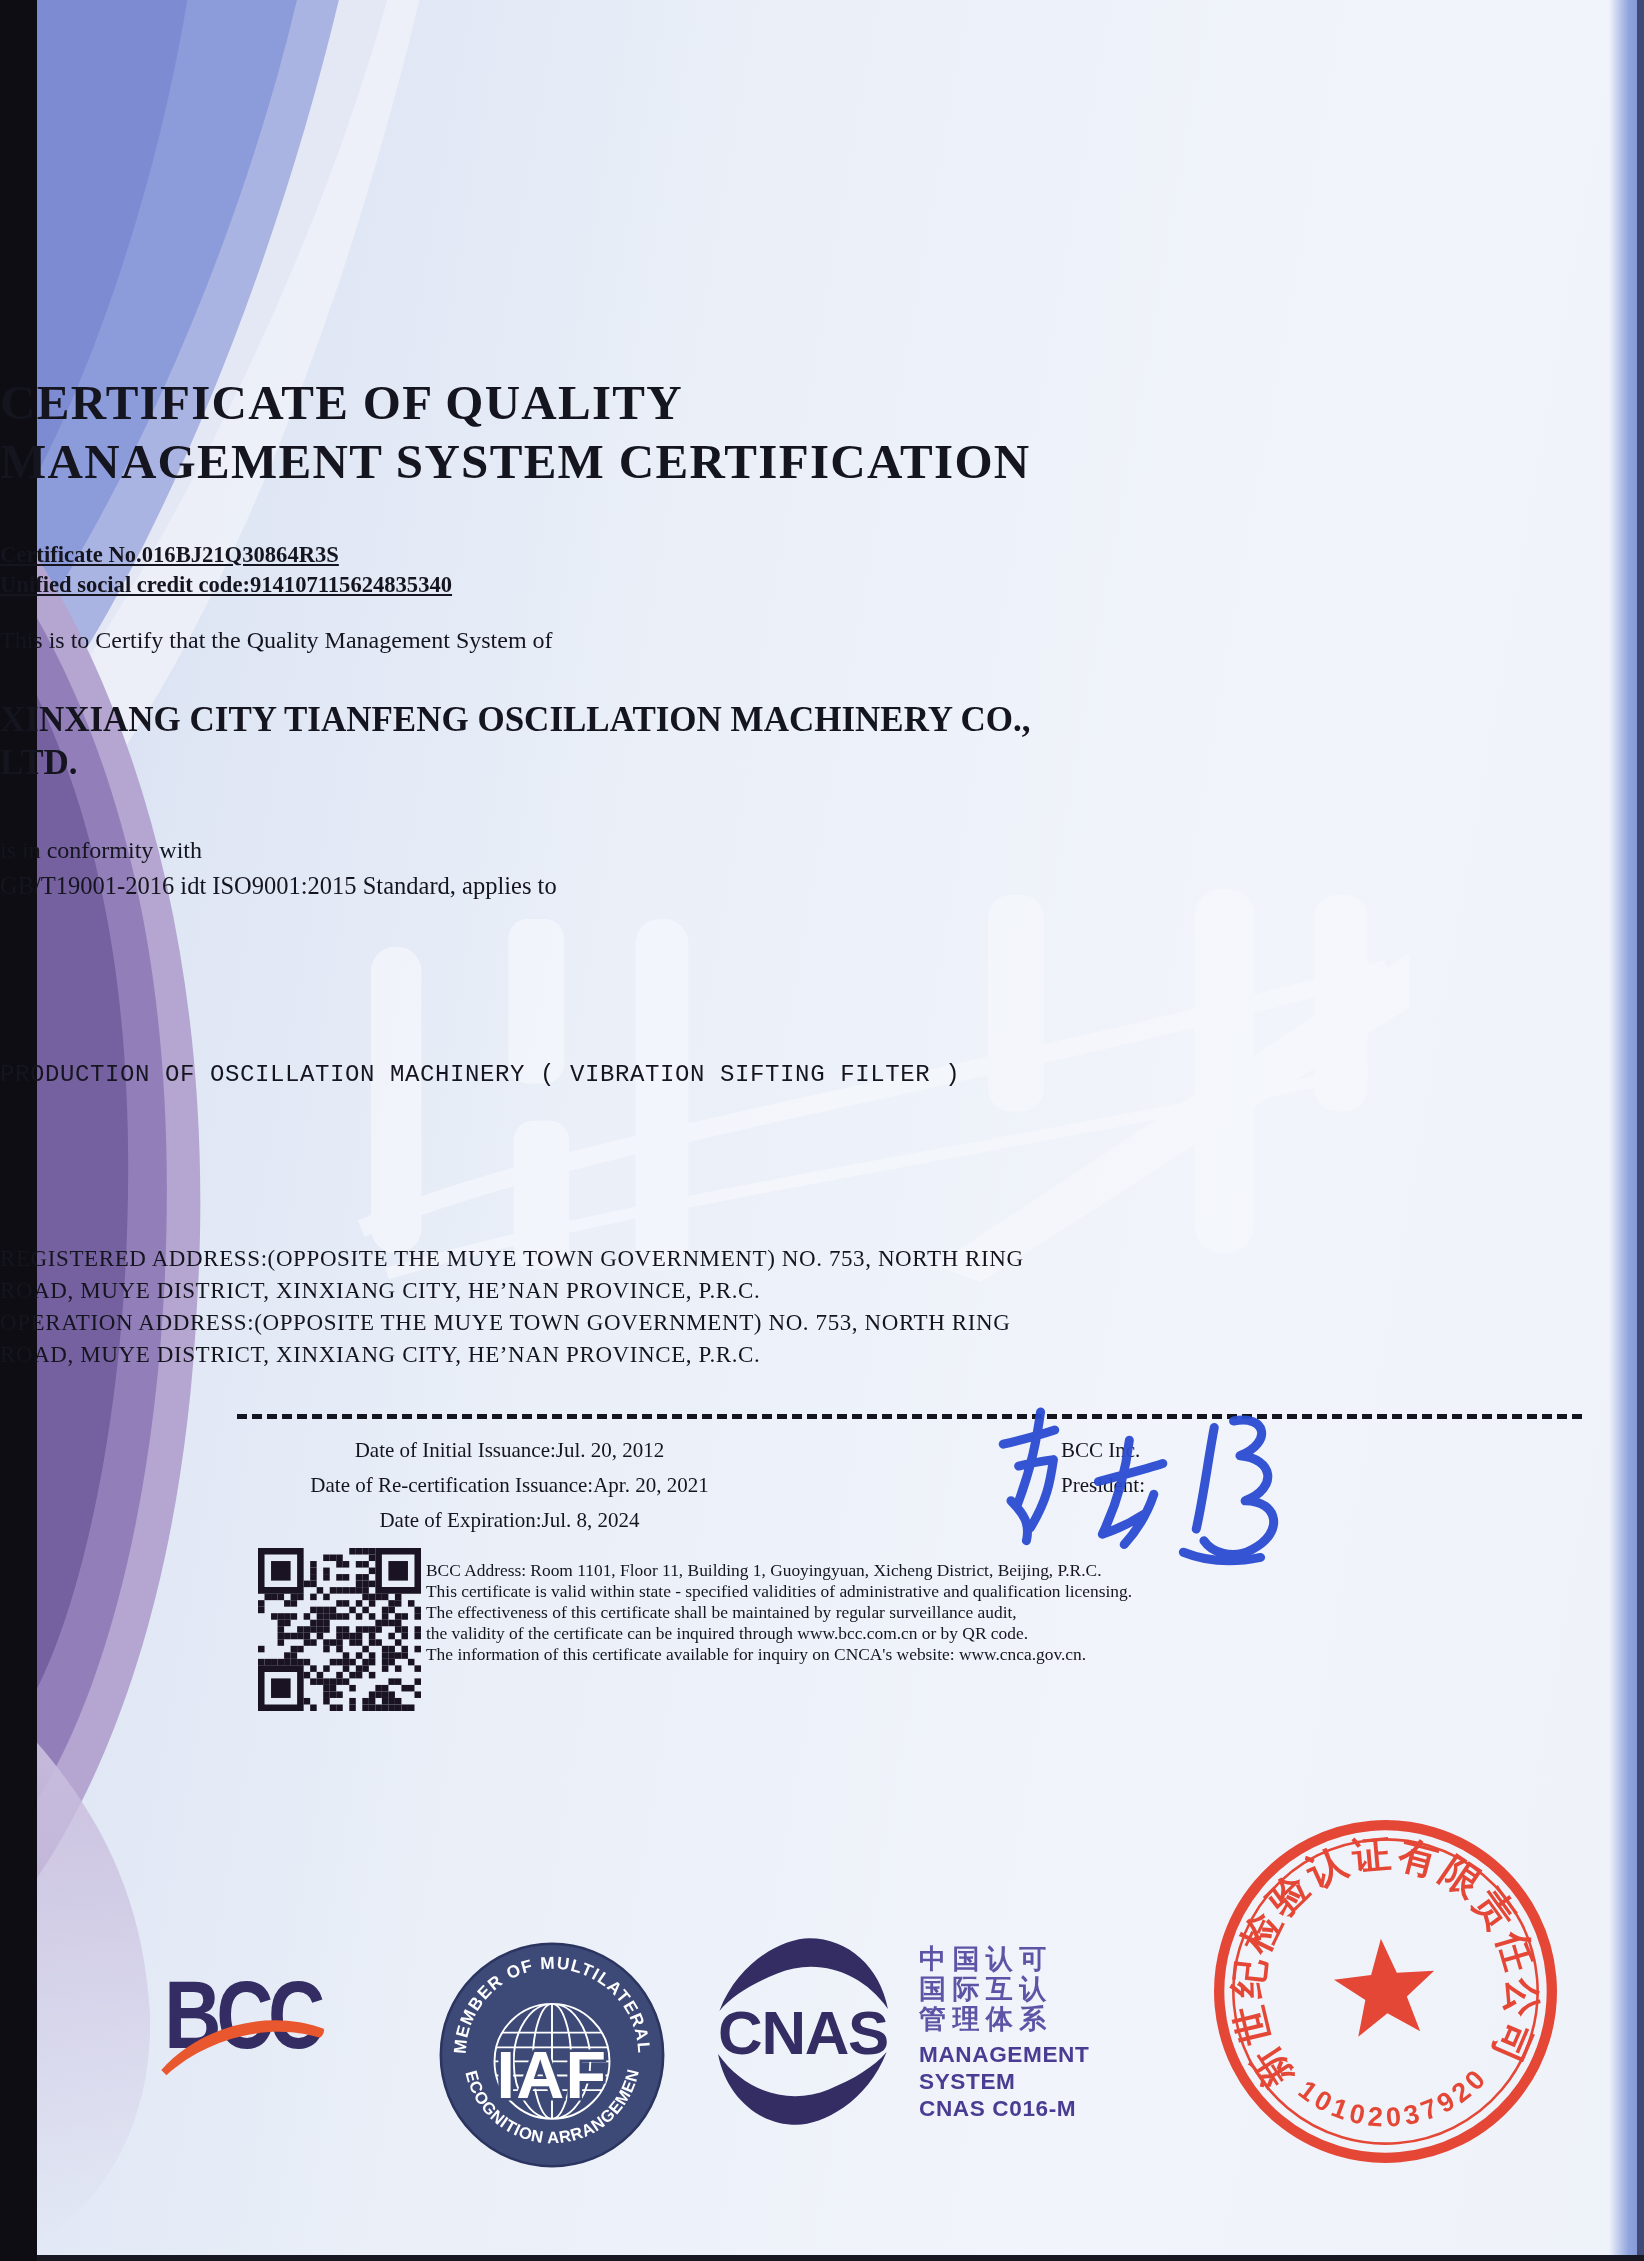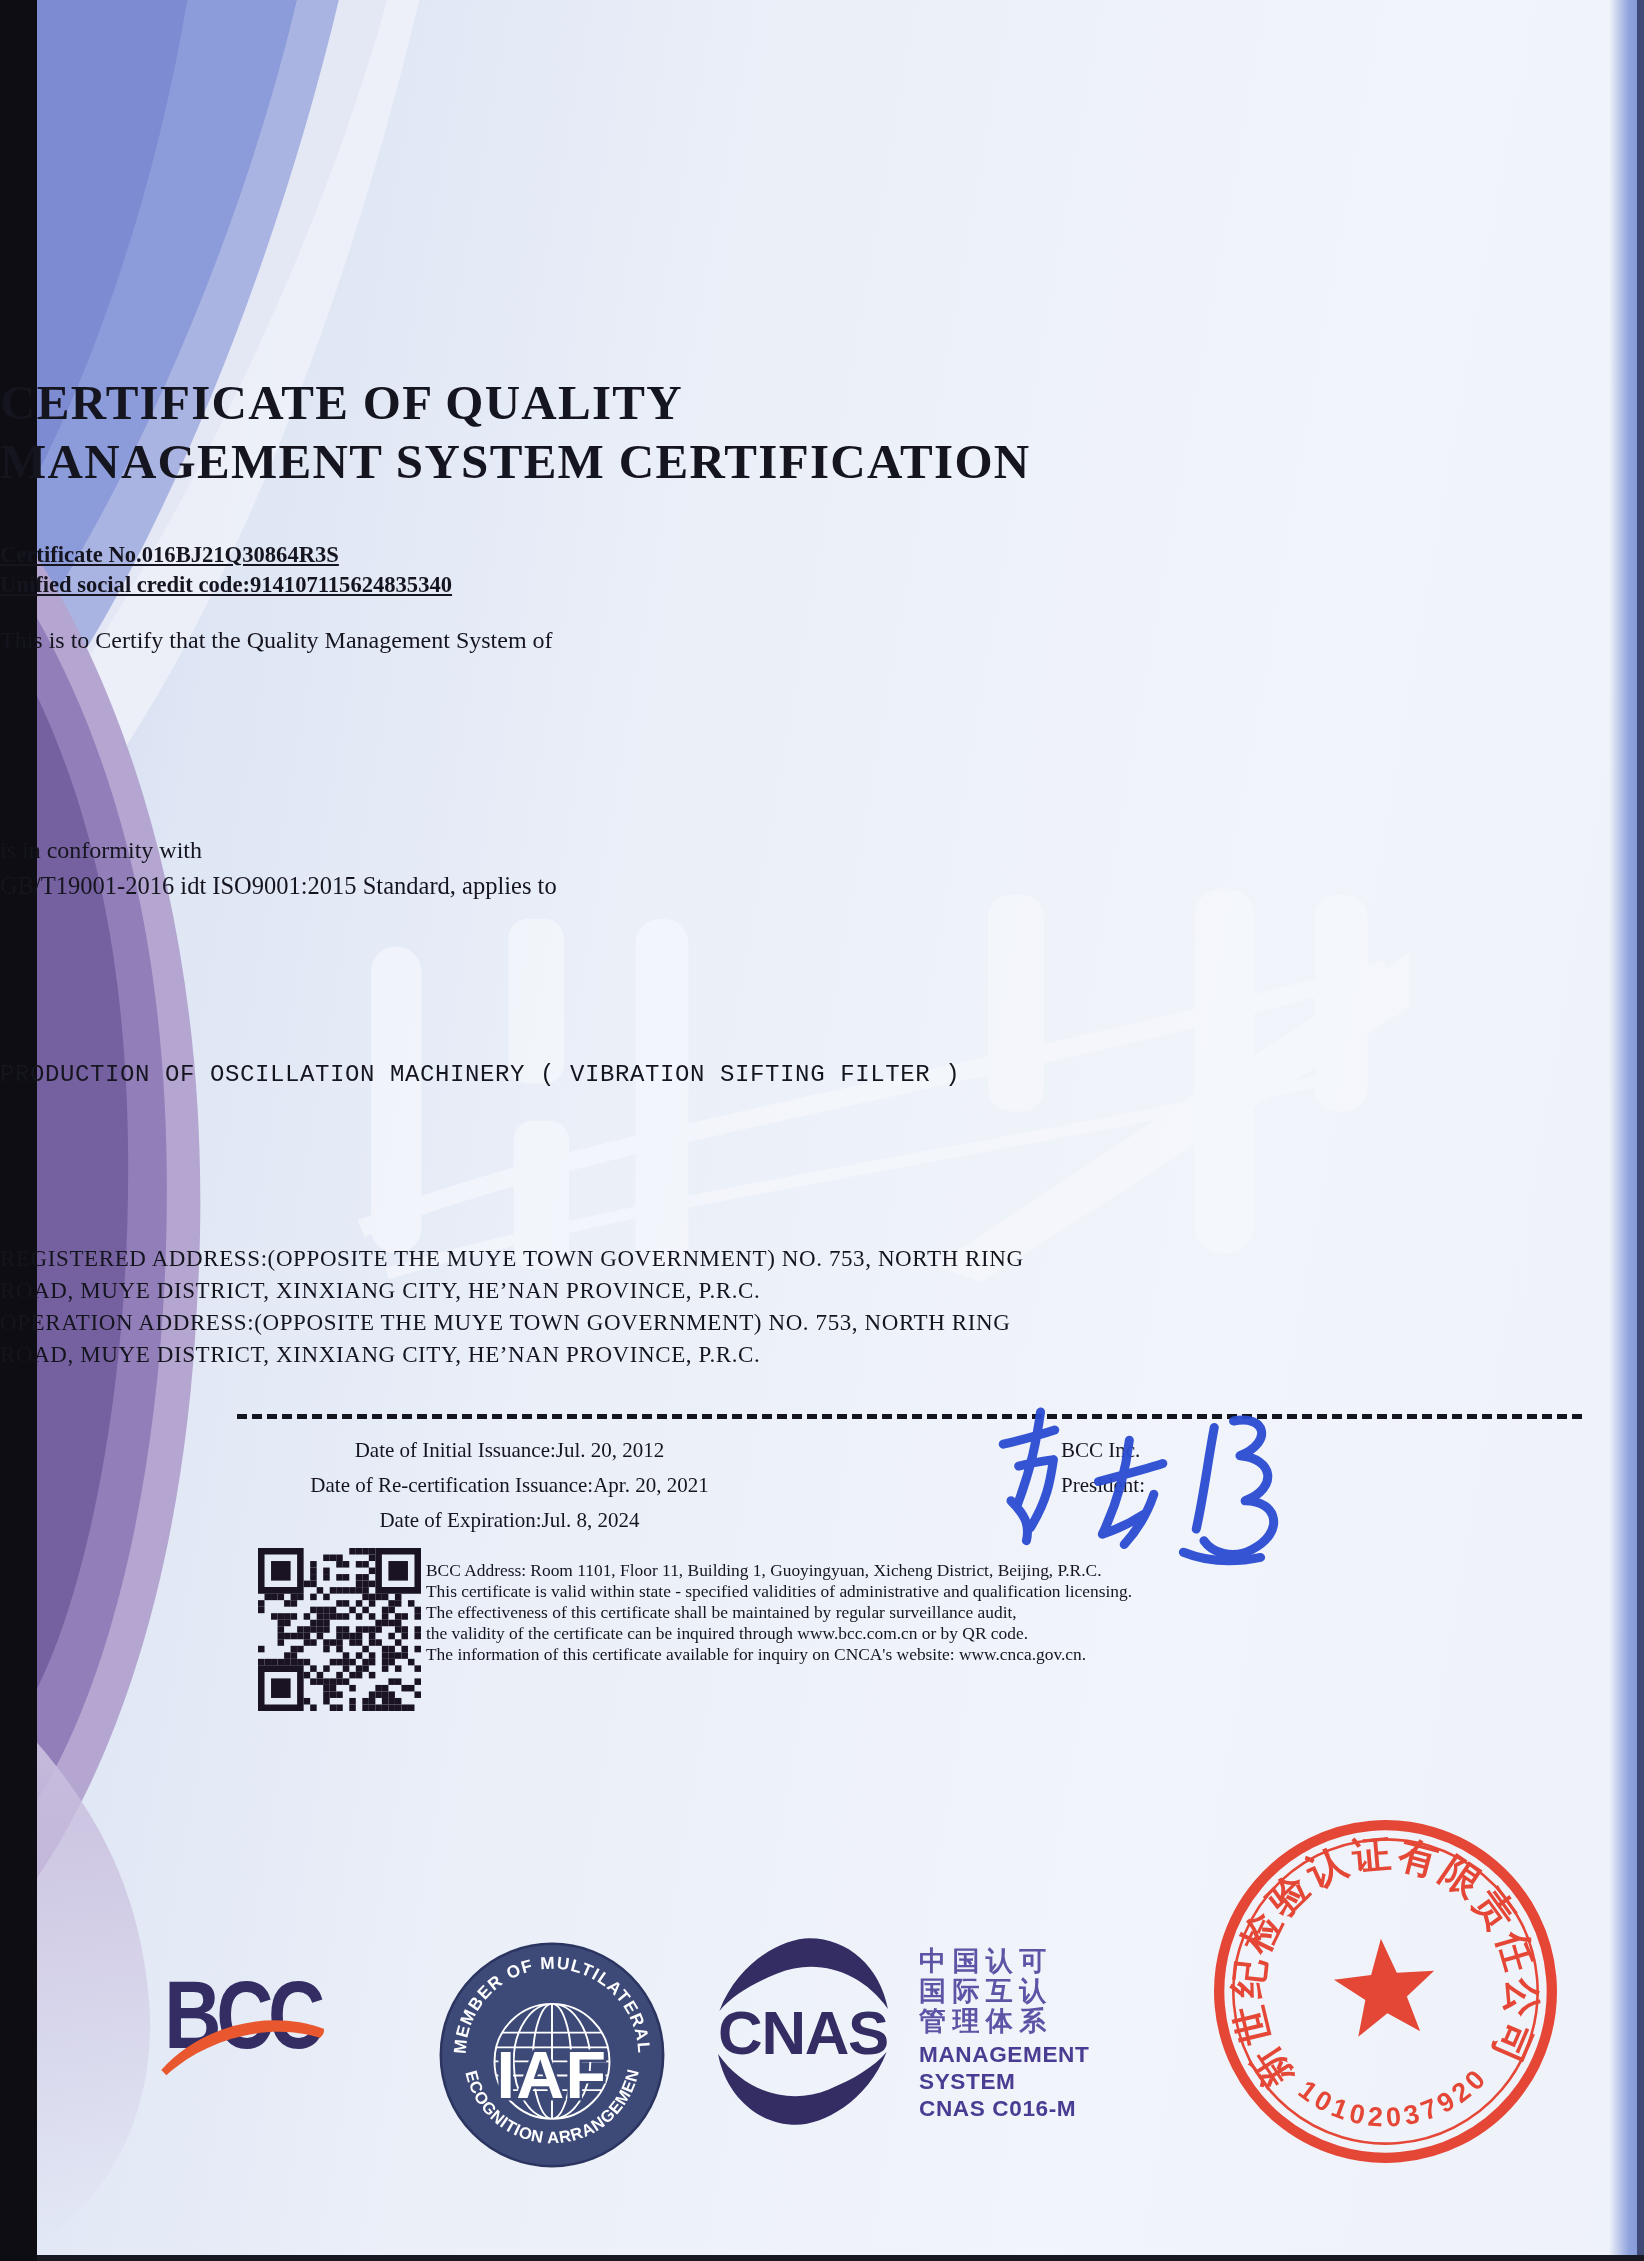--- a/index.html
+++ b/index.html
@@ -25,21 +25,21 @@
   .conf2{left:0;top:872px;width:1645px;font-size:24.5px;}
   .scope{left:0;top:1061px;width:1645px;font-size:24px;letter-spacing:0.6px;font-family:Liberation Mono, monospace;}
   .addr{left:0;top:1243px;width:1651px;font-size:23px;line-height:32px;letter-spacing:0.6px;}
   .dash-line{left:237px;top:1414px;width:1349px;height:4.5px;
     background:repeating-linear-gradient(90deg,#15151f 0 9.7px,rgba(0,0,0,0) 9.7px 15px);}
   .dates{left:271px;top:1433px;width:477px;font-size:21px;line-height:35px;text-align:center;}
   .issuer{left:1061px;top:1433px;width:258px;font-size:21px;line-height:35px;}
   .fineprint{left:426px;top:1560px;width:838px;font-size:17.4px;line-height:21px;}
   
   .accr{left:919px;top:1946px;width:271px;font-family:"Liberation Sans",sans-serif;}
-  .accr .cn{font-size:27px;line-height:30px;letter-spacing:6.4px;color:#5d54a6;font-weight:bold;}
+  .accr .cn{font-size:27px;line-height:30px;letter-spacing:6.4px;color:#5d54a6;font-weight:bold;font-family:Liberation Mono, monospace;}
   .accr .en{font-size:22.6px;line-height:27px;font-weight:bold;color:#483d92;letter-spacing:0.6px;}
   .accr .en.first{margin-top:5.2px;}
   svg text{font-family:"Liberation Sans",sans-serif;}
   .sig{left:990px;top:1403px;}
   .stampwrap{left:1205px;top:1811px;transform:rotate(-5deg);opacity:0.93;}
 </style>
 </head>
 <body>
 
 <div class="page">
@@ -86,20 +86,24 @@
     <div>MANAGEMENT SYSTEM CERTIFICATION</div>
   </div>
 
   <div class="abs certno ctr">
     <div>Certificate No.016BJ21Q30864R3S</div>
     <div>Unified social credit code:914107115624835340</div>
   </div>
 
   <div class="abs certify ctr">This is to Certify that the Quality Management System of</div>
 
+  <div class="abs company ctr">
+    <div>XINXIANG CITY TIANFENG OSCILLATION MACHINERY CO.,</div>
+    <div>LTD.</div>
+  </div>
 
   <div class="abs conf1 ctr">is in conformity with</div>
   <div class="abs conf2 ctr">GB/T19001-2016 idt ISO9001:2015 Standard, applies to</div>
 
   <div class="abs scope ctr">PRODUCTION OF OSCILLATION MACHINERY ( VIBRATION SIFTING FILTER )</div>
 
   <div class="abs addr ctr">
     <div>REGISTERED ADDRESS:(OPPOSITE THE MUYE TOWN GOVERNMENT) NO. 753, NORTH RING</div>
     <div>ROAD, MUYE DISTRICT, XINXIANG CITY, HE’NAN PROVINCE, P.R.C.</div>
     <div>OPERATION ADDRESS:(OPPOSITE THE MUYE TOWN GOVERNMENT) NO. 753, NORTH RING</div>

